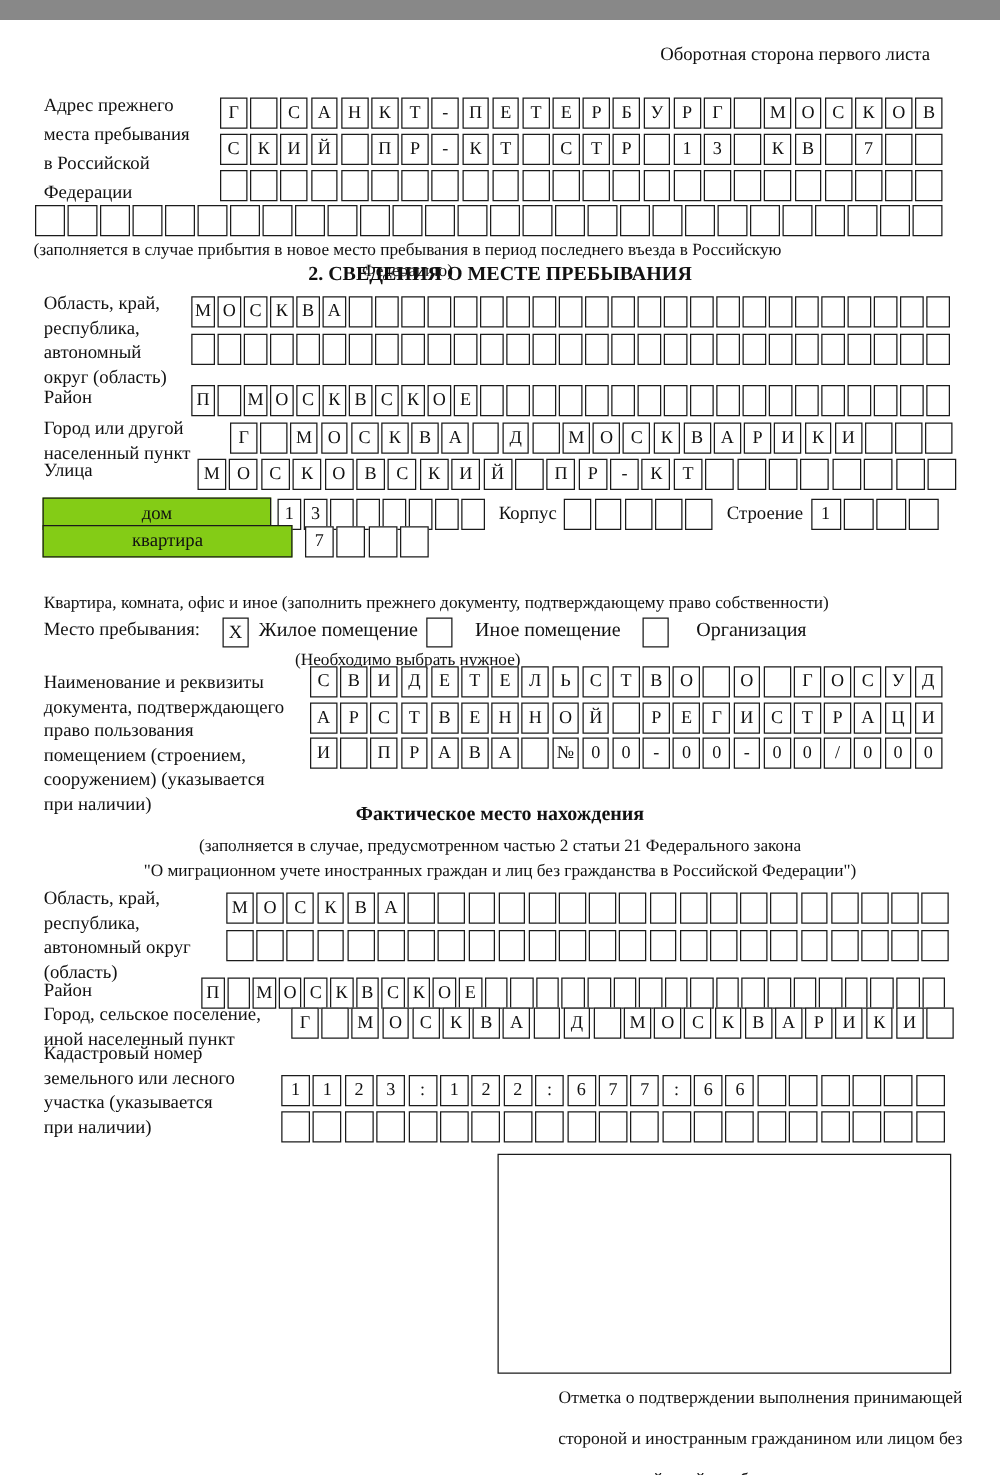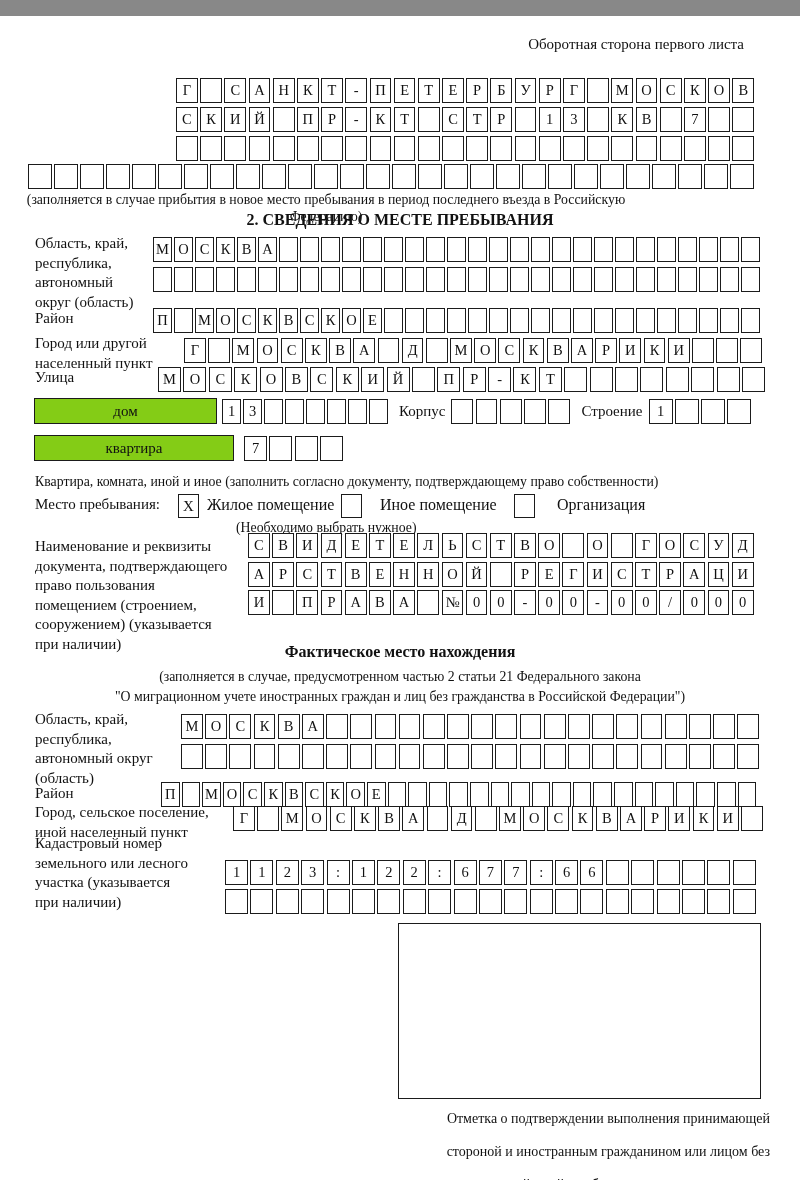--- a/index.html
+++ b/index.html
@@ -46,21 +46,21 @@
   #s2-oblast-r1{top:221px;left:153px}
   #s2-oblast-r2{top:251px;left:153px}
   #s2-raion-lbl{top:291px;left:35px}
   #s2-raion-row{top:292px;left:153px}
   #s2-gorod-lbl{top:318px;left:35px}
   #s2-gorod-row{top:322px;left:184px}
   #s2-ulitsa-lbl{top:350px;left:35px}
   #s2-ulitsa-row{top:351px;left:158px}
   #dom-row{top:382px;left:34px}
   #dom-note{top:410px;left:35px}
-  #kv-row{top:419px;left:34px}
+  #kv-row{top:404px;left:34px}
   #kv-note{top:457px;left:35px}
   #mesto-row{top:477px;left:0;width:684px;height:26px}
   #mesto-lbl{left:35px;top:3px;position:absolute;font-size:15px}
   #cb1{left:178px;top:1px}
   #opt1{left:207px}
   #cb2{left:341px;top:1px}
   #opt2{left:380px}
   #cb3{left:514px;top:1px}
   #opt3{left:557px}
   #mesto-note{top:503px;left:236px}
@@ -83,20 +83,24 @@
   #stamp{top:907px;left:398px;width:361px;height:174px;border:1.8px solid #1b1b1b;background:#fff}
   #stamp-note{top:1086px;left:388px;width:382px;text-align:right;line-height:33px;font-size:14px;white-space:pre-line}
 </style>
 </head>
 <body>
 
 <div class="page">
 
   <div class="abs" id="hdr">Оборотная сторона первого листа</div>
 
+  <div class="lbl" id="prev-lbl">Адрес прежнего
+места пребывания
+в Российской
+Федерации</div>
   <div class="cellrow p24" id="prev-r1">
       <span class="cell">Г</span>
       <span class="cell"></span>
       <span class="cell">С</span>
       <span class="cell">А</span>
       <span class="cell">Н</span>
       <span class="cell">К</span>
       <span class="cell">Т</span>
       <span class="cell">-</span>
       <span class="cell">П</span>
@@ -390,21 +394,21 @@
 
   <div class="hrow" id="kv-row">
     <div class="fieldbox fb-kv">квартира</div>
     <span class="cellrow-i p25">
         <span class="cell">7</span>
         <span class="cell"></span>
         <span class="cell"></span>
         <span class="cell"></span>
       </span>
   </div>
-  <div class="note" id="kv-note">Квартира, комната, иной и иное (заполнить согласно документу, подтверждающему право собственности)</div>
+  <div class="note" id="kv-note">Квартира, комната, офис и иное (заполнить прежнего документу, подтверждающему право собственности)</div>
 
   <div class="abs" id="mesto-row">
     <span id="mesto-lbl">Место пребывания:</span>
     <span class="checkbox" id="cb1">X</span>
     <span class="opt" id="opt1">Жилое помещение</span>
     <span class="checkbox" id="cb2"></span>
     <span class="opt" id="opt2">Иное помещение</span>
     <span class="checkbox" id="cb3"></span>
     <span class="opt" id="opt3">Организация</span>
   </div>

